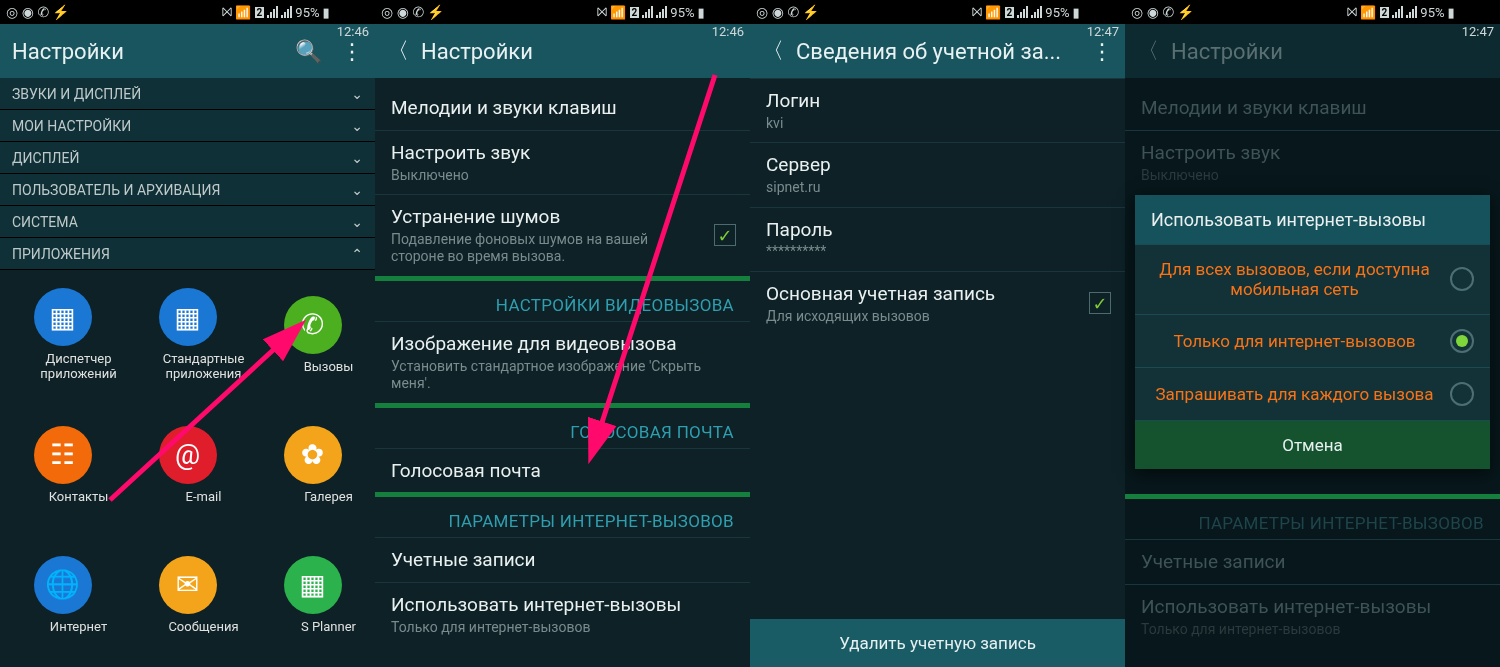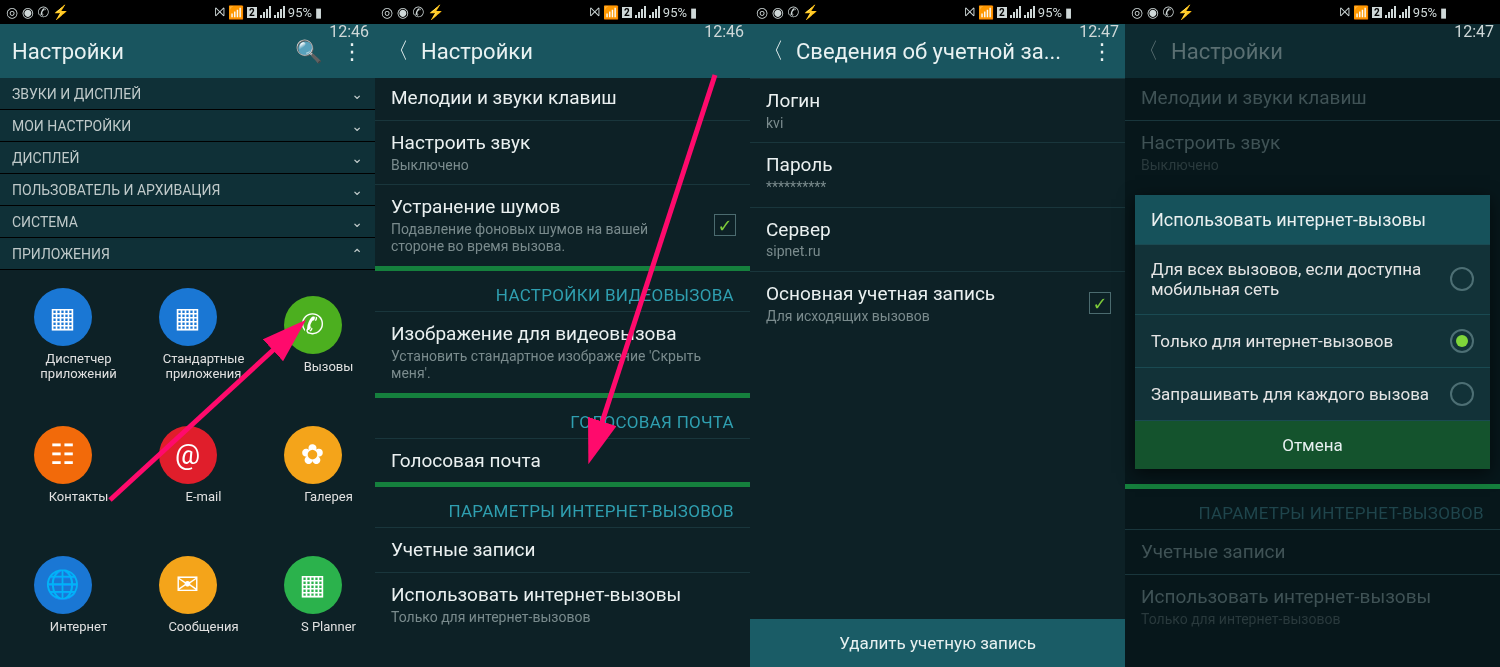--- a/index.html
+++ b/index.html
@@ -2,54 +2,54 @@
 <html><head>
 <meta charset="utf-8">
 <style>
   * { margin:0; padding:0; box-sizing:border-box; }
   body { background:#000; font-family:Roboto,Arial,sans-serif; width:1500px; height:667px; display:flex; overflow:hidden; color:#d8d8d8; }
   .screen { width:375px; height:667px; background:#0d2126; position:relative; flex-shrink:0; }
   .screen.dimmed { background:#07171b; }
   .status-bar { height:24px; background:#000; display:flex; align-items:center; font-size:13px; color:#cfd8d8; padding:0 6px; }
   .status-left { display:flex; gap:4px; align-items:center; font-size:14px; }
   .status-right { margin-left:auto; display:flex; gap:3px; align-items:center; font-size:13px; }
-  .status-right .time { font-size:16px; margin-left:4px;margin-top:39px; }
+  .status-right .time { font-size:13px; margin-left:4px;margin-top:39px; }
   
   .action-bar { height:54px; background:#19555f; display:flex; align-items:center; padding:0 12px; color:#e9f2f2; font-size:22px; }
   .action-bar.dim { background:#0d2a30; color:#5a6f72; }
   .ab-back { margin-right:12px; font-size:22px; color:inherit; }
   .ab-title { flex-grow:1; white-space:nowrap; overflow:hidden; text-overflow:ellipsis; font-weight:400; }
   .ab-icon { margin-left:18px; font-size:22px; color:inherit; }
   
   .cat-row { height:32px; background:#0f3037; border-bottom:1px solid #000; display:flex; align-items:center; padding:0 12px; font-size:14px; color:#bfc9c9; }
   .cat-row .chev { margin-left:auto; font-size:14px; color:#bfc9c9; }
   .apps-grid { display:grid; grid-template-columns:repeat(3,1fr); }
   .app-cell { height:130px; display:flex; flex-direction:column; align-items:center; justify-content:center; gap:6px; }
   .app-icon { width:58px; height:58px; border-radius:50%; display:flex; align-items:center; justify-content:center; font-size:28px; color:#fff; }
   .app-label { font-size:13px; color:#e0e0e0; text-align:center; line-height:1.15;margin-left:32px; }
   
   .row { padding:10px 16px 10px 16px; border-top:1px solid #19363c; position:relative; }
-  .row.cut { border-top:none; padding-top:8px; }
+  .row.cut { border-top:none; padding-top:18px; }
   .row .title { font-size:19px; color:#eaf0f0; line-height:1.25; }
   .row .sub { font-size:14px; color:#7a8b8d; line-height:1.25; margin-top:2px; }
   .row .check { position:absolute; right:14px; top:50%; transform:translateY(-50%); width:22px; height:22px; border:1px solid #4b6b6f; display:flex; align-items:center; justify-content:center; color:#7dcb39; font-size:18px; }
   .sect-head { padding:14px 16px 6px 16px; font-size:17px; color:#2f9fb0; letter-spacing:.3px; border-top:5px solid #15803d;text-align:right; }
   .sect-head.dim { color:#274a50; }
   
   svg.arrow { position:absolute; pointer-events:none; }
   
   .bottom-btn { position:absolute; bottom:0; left:0; right:0; height:48px; background:#1a5c66; color:#e7f0f0; display:flex; align-items:center; justify-content:center; font-size:17px; }
   
   .dim-overlay { position:absolute; top:78px; left:0; right:0; bottom:0; }
   .dim-overlay .row .title { color:#3f5255; }
   .dim-overlay .row .sub { color:#2a3a3d; }
   .dim-overlay .sect-head { color:#1f454c; }
   .dialog { position:absolute; top:195px; left:10px; right:10px; background:#123238; box-shadow:0 4px 16px rgba(0,0,0,.6); }
   .dialog-header { background:#16525b; color:#eaf0f0; font-size:18px; padding:14px 16px; }
-  .dialog-row { display:flex; align-items:center; padding:14px 16px; border-top:1px solid #1a4a52; font-size:17px; color:#e5e5e5; line-height:1.2; }
+  .dialog-row { display:flex; align-items:center; padding:14px 16px; border-top:1px solid #1a4a52; font-size:17px; color:#f97316; line-height:1.2;text-align:center; }
   .dialog-row .txt { flex-grow:1; padding-right:12px; }
   .radio { width:24px; height:24px; border:2px solid #4d6f74; border-radius:50%; flex-shrink:0; display:flex; align-items:center; justify-content:center; }
   .radio.sel::after { content:""; width:12px; height:12px; border-radius:50%; background:#7fd63a; }
   .dialog-cancel { background:#14532d; color:#e7f0f0; text-align:center; padding:14px 0; font-size:17px; border-top:1px solid #1a4a52; }
   .signal-graphic { display:inline-flex; align-items:flex-end; gap:1px; height:12px; }
   .signal-graphic span { width:2px; background:#cfd8d8; }
 </style>
 </head>
 <body>
 
@@ -251,26 +251,26 @@
     <span class="ab-back">〈</span>
     <span class="ab-title">Сведения об учетной за...</span>
     <span class="ab-icon">⋮</span>
   </div>
   <div id="s3-rows">
       <div class="row">
         <div class="title">Логин</div>
         <div class="sub">kvi</div>
       </div>
       <div class="row">
+        <div class="title">Сервер</div>
+        <div class="sub">sipnet.ru</div>
+      </div>
+      <div class="row">
         <div class="title">Пароль</div>
         <div class="sub">**********</div>
-      </div>
-      <div class="row">
-        <div class="title">Сервер</div>
-        <div class="sub">sipnet.ru</div>
       </div>
       <div class="row">
         <div class="title" style="padding-right: 36px;">Основная учетная запись</div>
         <div class="sub" style="padding-right: 36px;">Для исходящих вызовов</div>
         <div class="check">✓</div>
       </div>
     </div>
   <div class="bottom-btn">
       <span>Удалить учетную запись</span>
     </div>

